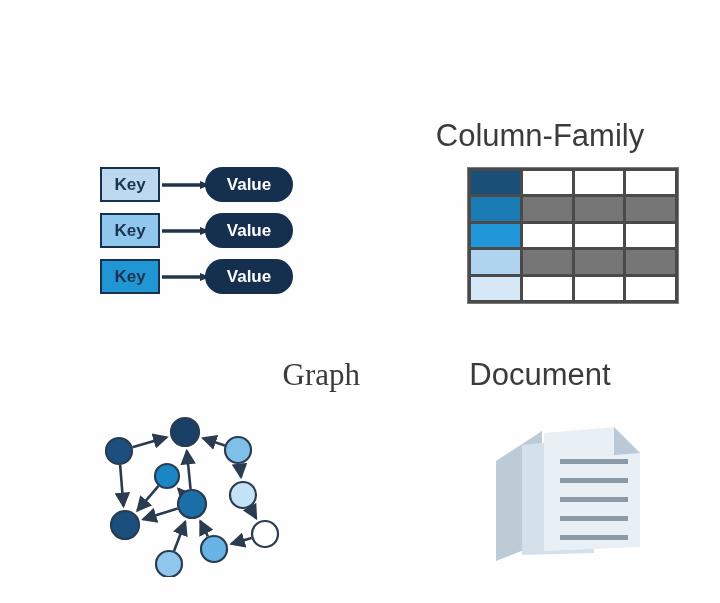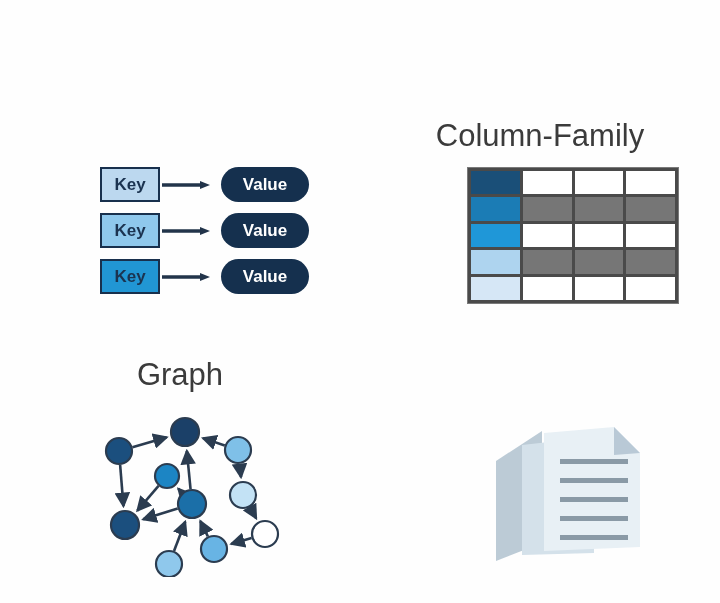--- a/index.html
+++ b/index.html
@@ -38,21 +38,21 @@
   .section-label {
     position: absolute;
     font-size: 31px;
     font-weight: normal;
     color: #3b3b3b;
     line-height: 1;
     white-space: nowrap;
   }
   #label-key-value   { left: 0;   top: 107px; width: 360px; text-align: center; }
   #label-col-family  { left: 360px; top: 120px; width: 360px; text-align: center; }
-  #label-graph       { left: 0;   top: 359px; width: 360px; text-align: center; }
+  #label-graph       { left: 0;   top: 359px; width: 360px; text-align: right; font-family: Liberation Serif, serif; }
   #label-document    { left: 360px; top: 359px; width: 360px; text-align: center; }
 
   
   #kv-wrap {
     position: absolute;
     left: 100px;
     top: 167px;
     width: 200px;
     height: 135px;
   }
@@ -77,21 +77,21 @@
     border: 2px solid #18304d;
     display: flex;
     align-items: center;
     justify-content: center;
     font-size: 17px;
     font-weight: bold;
     color: #1b3350;
   }
   .value-pill {
     position: absolute;
-    right: 0;
+    right: 16px;
     top: 0;
     width: 88px;
     height: 35px;
     box-sizing: border-box;
     background: #15304e;
     border-radius: 18px;
     display: flex;
     align-items: center;
     justify-content: center;
     font-size: 17px;
@@ -146,20 +146,21 @@
 <body>
 
 <div id="canvas">
 
 
 
   <div class="section-label" id="label-col-family">Column-Family</div>
 
   <div class="section-label" id="label-graph">Graph</div>
 
+  <div class="section-label" id="label-document">Document</div>
 
   <div id="kv-wrap">
 
     <div class="kv-row r0">
       <div class="key-box" style="background: rgb(188, 216, 239);">Key</div>
       <svg class="kv-arrow" viewBox="0 0 48 8">
         <line x1="0" y1="4" x2="38" y2="4" stroke="#22344a" stroke-width="3.4"></line>
         <polygon points="38,0 48,4 38,8" fill="#22344a"></polygon>
       </svg>
       <div class="value-pill">Value</div>

